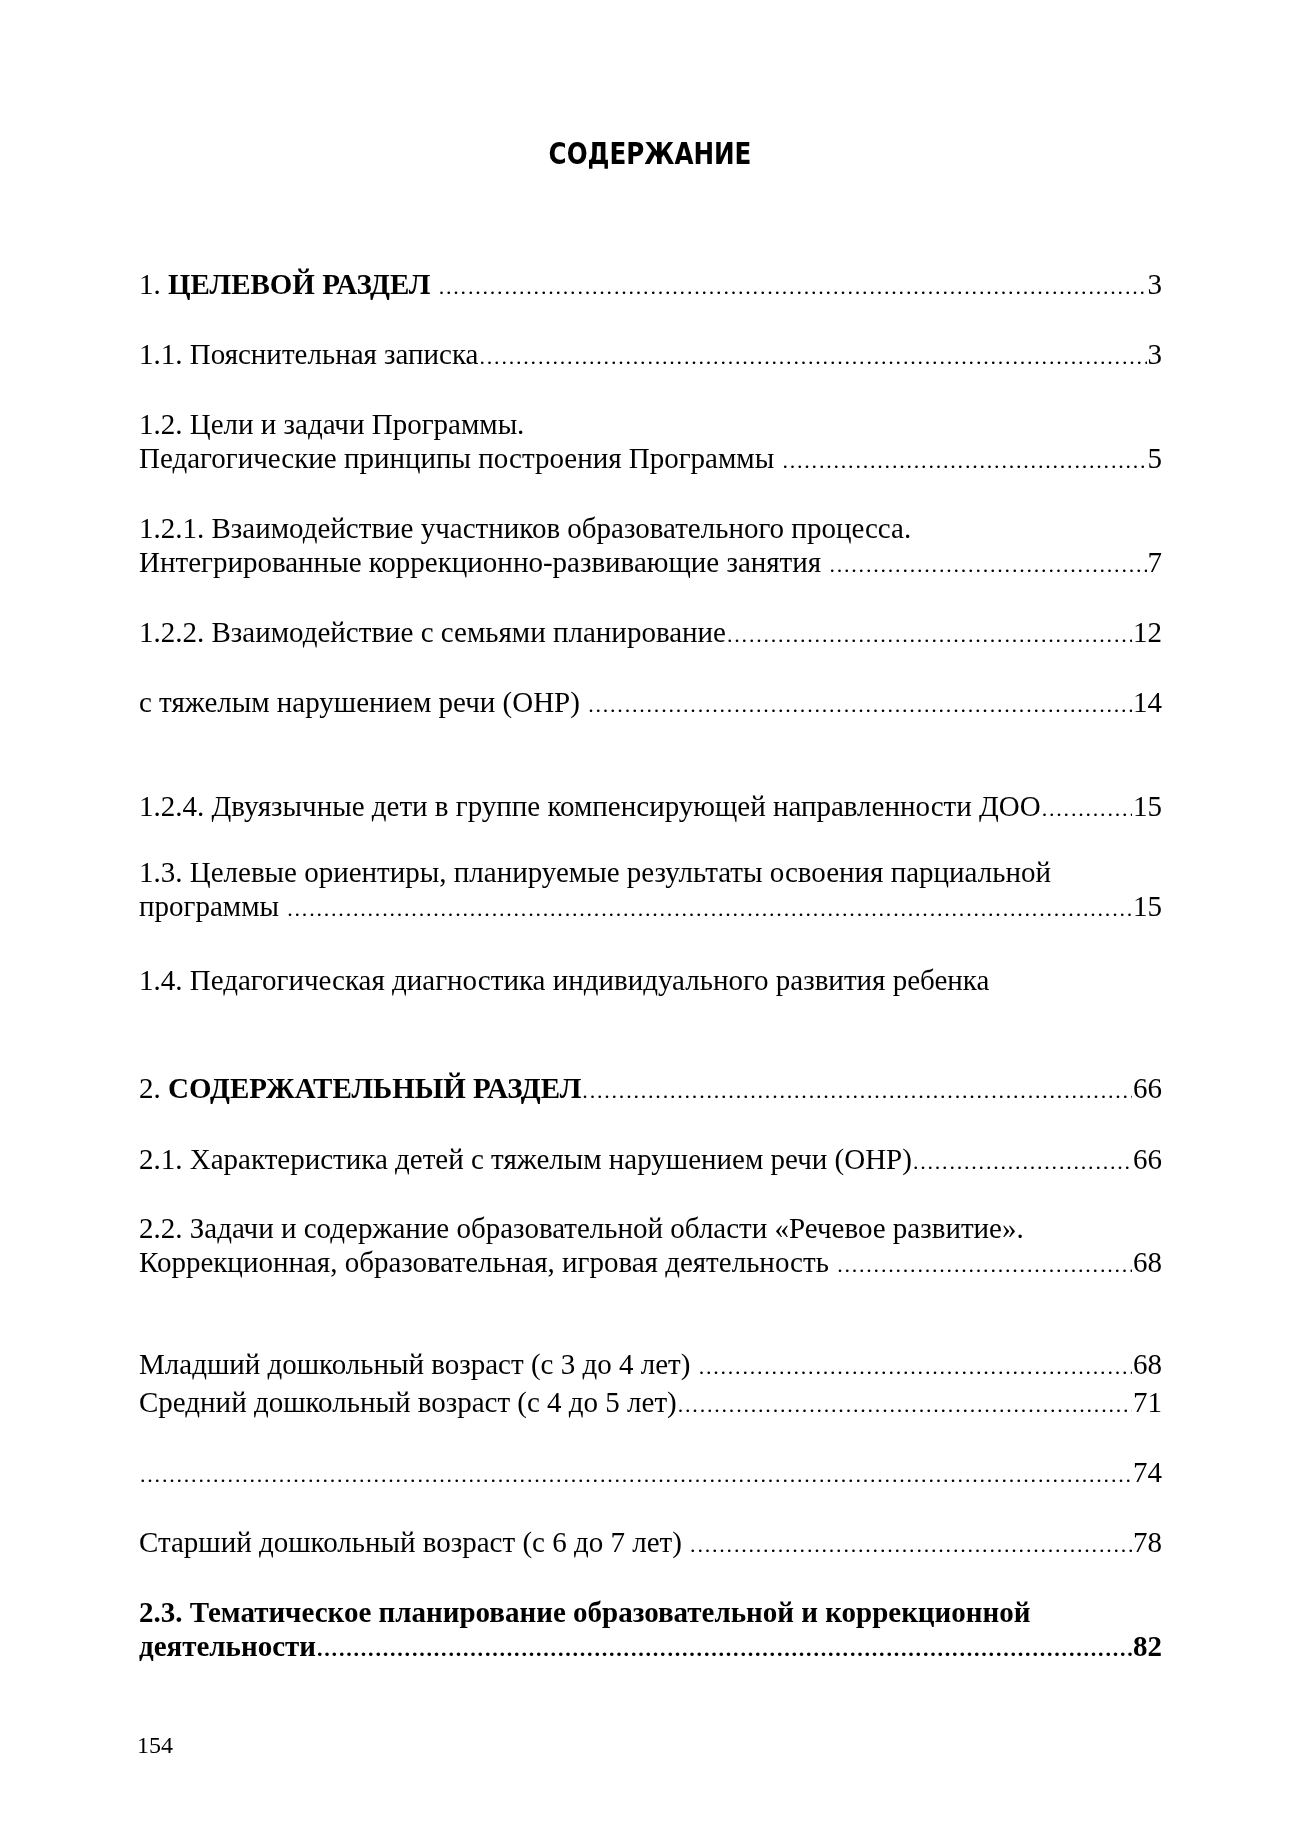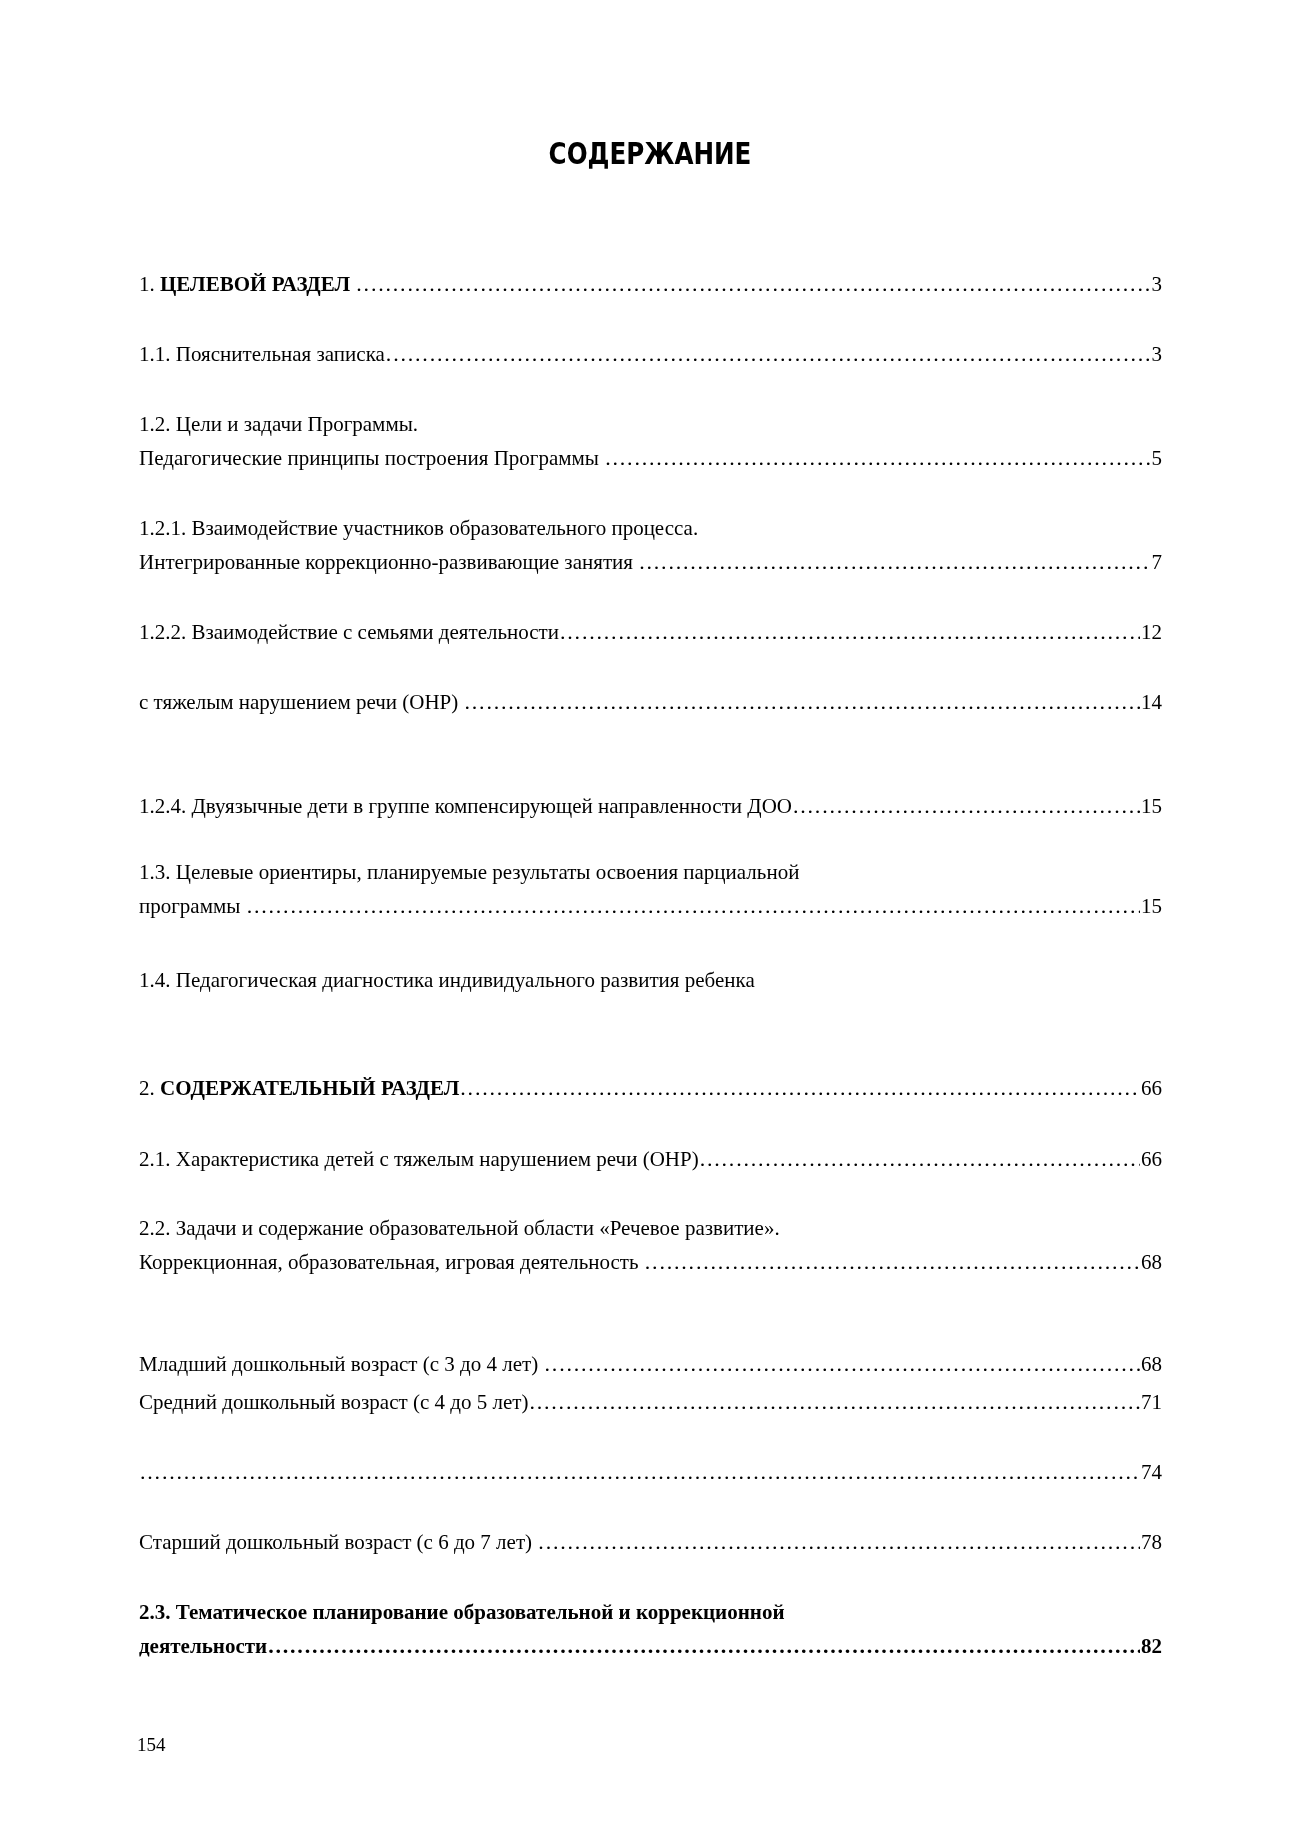--- a/index.html
+++ b/index.html
@@ -7,36 +7,36 @@
   .title {
     position: absolute; left: 0; width: 1300px; top: 136px;
     text-align: center;
     font-family: "DejaVu Sans", sans-serif; font-weight: bold;
     font-size: 30px; line-height: 36px;
     transform: scaleX(0.82); transform-origin: 650px 0;
     letter-spacing: 0;
   }
   .toc-entry {
     position: absolute; left: 139px; width: 1023px;
-    font-family: "Liberation Serif", serif; font-size: 21px; line-height: 34px;
+    font-family: "Liberation Serif", serif; font-size: 29px; line-height: 34px;
   }
   .toc-line { display: flex; align-items: baseline; height: 34px; white-space: nowrap; }
   .toc-text { flex: 0 0 auto; }
   .toc-text .bold { font-weight: bold; }
   .leader {
     flex: 1 1 auto; overflow: hidden; white-space: nowrap;
     margin: 0 1px; letter-spacing: 1.8px; font-size: 22px;
   }
   .leader::after {
     content: "..................................................................................................................................................................................................................................................................................";
   }
   .page-num { flex: 0 0 auto; text-align: right; }
   .footer-page {
     position: absolute; left: 137px; top: 1734px;
-    font-family: "Liberation Serif", serif; font-size: 19px; line-height: 22px;
+    font-family: "Liberation Serif", serif; font-size: 24px; line-height: 22px;
   }
 </style>
 </head>
 <body>
 
 <div class="title">СОДЕРЖАНИЕ</div>
 
 <div id="toc">
     <div class="toc-entry" style="top: 267px;">
       <div class="toc-line">
@@ -67,21 +67,21 @@
         <span class="toc-text">1.2.1. Взаимодействие участников образовательного процесса.</span>
       </div>
       <div class="toc-line">
         <span class="toc-text" style="white-space: pre;">Интегрированные коррекционно-развивающие занятия </span>
         <span class="leader"></span>
         <span class="page-num">7</span>
       </div>
     </div>
     <div class="toc-entry" style="top: 615px;">
       <div class="toc-line">
-        <span class="toc-text" style="white-space: pre;">1.2.2. Взаимодействие с семьями деятельности</span>
+        <span class="toc-text" style="white-space: pre;">1.2.2. Взаимодействие с семьями планирование</span>
         <span class="leader"></span>
         <span class="page-num">12</span>
       </div>
     </div>
     <div class="toc-entry" style="top: 685px;">
       <div class="toc-line">
         <span class="toc-text" style="white-space: pre;">с тяжелым нарушением речи (ОНР) </span>
         <span class="leader"></span>
         <span class="page-num">14</span>
       </div>

